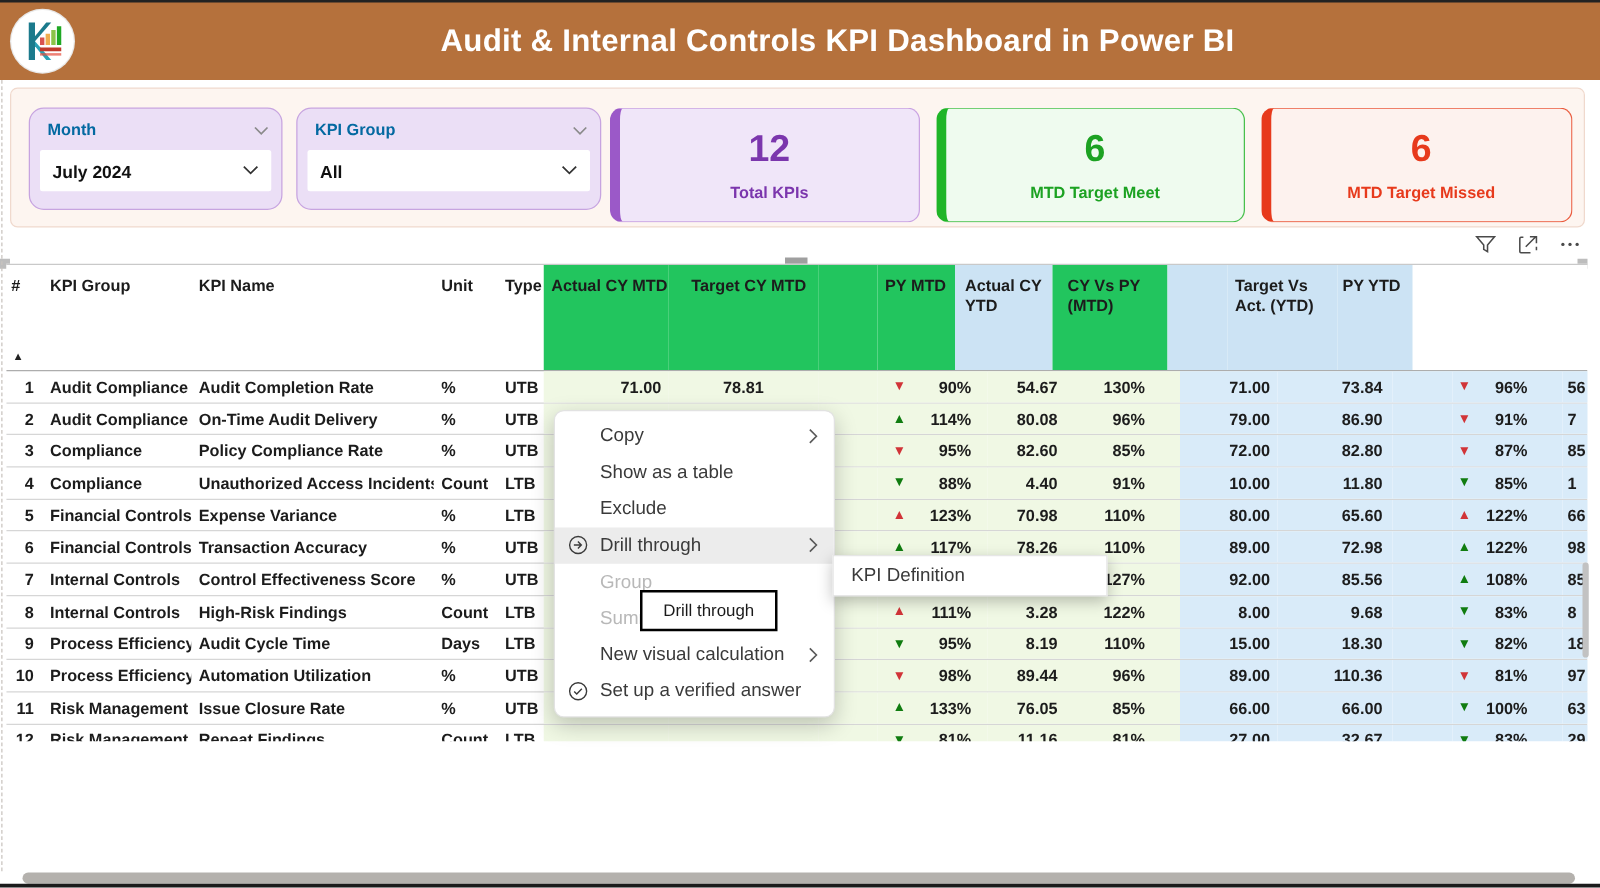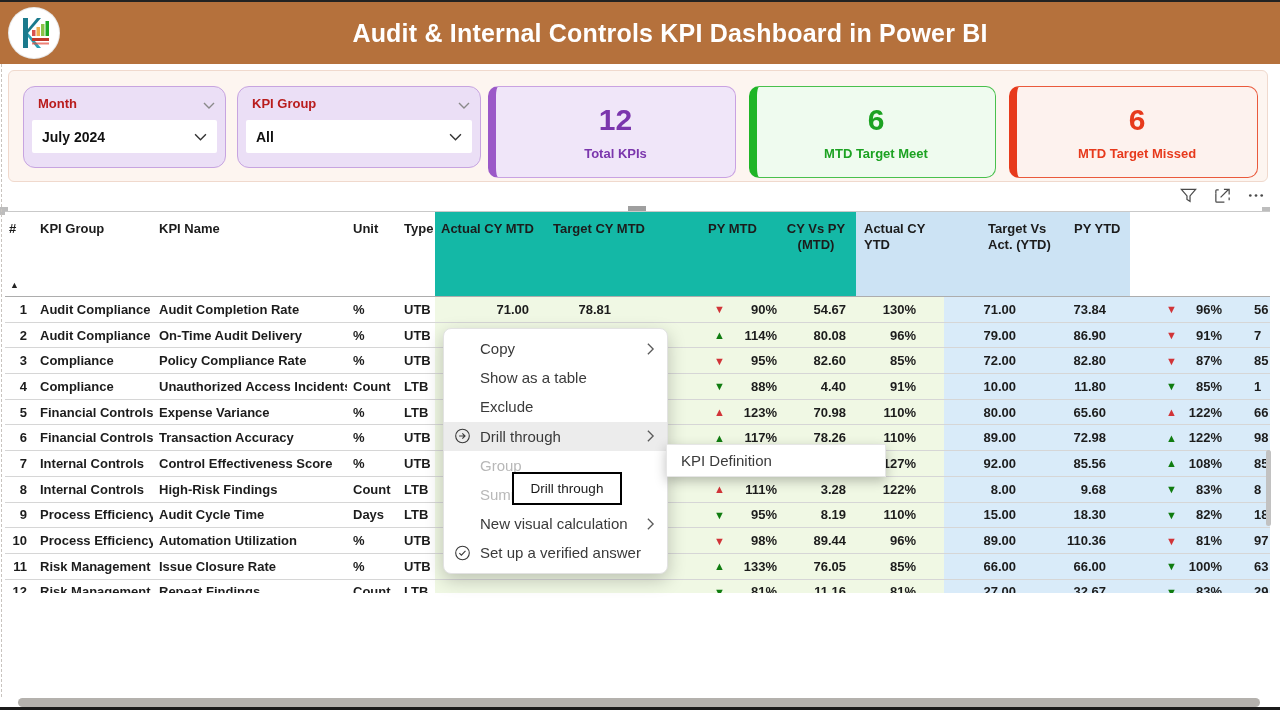--- a/index.html
+++ b/index.html
@@ -11,21 +11,21 @@
   
   .app-header{position:absolute;left:0;top:0;width:1280px;height:62px;background:#b5713c;border-top:2px solid #222;}
   .logo{position:absolute;left:9px;top:6px;width:50px;height:50px;border-radius:50%;background:#fff;box-shadow:0 0 0 1px #e8e8e8;display:flex;align-items:center;justify-content:center;}
   .app-title{position:absolute;left:70px;right:10px;top:0;height:62px;display:flex;align-items:center;justify-content:center;
     color:#ffffff;font-size:25px;font-weight:700;letter-spacing:.2px;}
   
   .filter-panel{position:absolute;left:8px;top:70px;width:1260px;height:112px;background:#fdf5f0;border:1px solid #f0d9cd;border-radius:6px;box-sizing:border-box;}
   .slicer{position:absolute;top:15px;height:82px;background:#ebdff6;border:1px solid #c7a4e0;border-radius:12px;box-sizing:border-box;}
   .slicer-month{left:14px;width:203px;}
   .slicer-kpigroup{left:228px;width:244px;}
-  .slicer-label{position:absolute;left:14px;top:9px;font-size:13px;font-weight:700;color:#b91c1c;}
+  .slicer-label{position:absolute;left:14px;top:9px;font-size:13px;font-weight:700;color:#0369a1;}
   .slicer-chevron{position:absolute;right:10px;top:9px;color:#8a8a8a;}
   .slicer-field{position:absolute;left:8px;right:8px;top:33px;height:33px;background:#fff;border-radius:2px;display:flex;align-items:center;padding:0 10px;box-sizing:border-box;}
   .slicer-value{font-size:14px;font-weight:700;color:#111;flex:1;}
   .field-chevron{color:#333;}
   
   .kpi-card{position:absolute;top:15px;height:92px;border-radius:10px;box-sizing:border-box;text-align:center;}
   .kpi-value{margin-top:16px;font-size:30px;font-weight:700;line-height:1.1;}
   .kpi-label{margin-top:10px;font-size:13px;font-weight:700;}
   .card-total{left:479px;width:248px;background:#f0e6f9;border:1px solid #c9a2e2;border-left:8px solid #9b59c8;}
   .card-total .kpi-value,.card-total .kpi-label{color:#7b36ad;}
@@ -43,21 +43,21 @@
   .c{flex:none;height:100%;display:flex;align-items:center;font-size:13px;font-weight:600;color:#1c1c1c;box-sizing:border-box;white-space:nowrap;overflow:hidden;}
   .hc{align-items:flex-start;padding-top:9px;font-weight:700;line-height:1.25;white-space:normal;overflow:visible;}
   .tr{justify-content:flex-end;}
   .pl4{padding-left:4px;}.pl6{padding-left:6px;}.pl7{padding-left:7px;}.pl8{padding-left:8px;}.pl9{padding-left:9px;}
   .pl12{padding-left:12px;}.pl18{padding-left:18px;}
   .pr4{padding-right:4px;}.pr6{padding-right:6px;}.pr8{padding-right:8px;}.pr28{padding-right:28px;}.pr44{padding-right:44px;}
   .w-num{width:26px;}.w-group{width:122px;}.w-name{width:194px;}.w-unit{width:50px;}.w-type{width:38px;}
   .w-amtd{width:100px;}.w-tmtd{width:120px;}.w-sp1{width:47px;}.w-tva{width:88px;}.w-py{width:62px;}.w-cypy{width:92px;}
   .w-aytd{width:78px;}.w-tytd{width:92px;}.w-sp2{width:48px;}.w-tvay{width:88px;}.w-pyy{width:60px;}
   .bg-g{background:#f0f8e4;}
-  .bg-gh{background:#14b8a6;text-align:center;}
+  .bg-gh{background:#22c55e;}
   .bg-b{background:#d9ebf9;}
   .bg-bh{background:#cce3f4;}
   .cmp{justify-content:flex-start;}
   .cmp .arr{font-size:11px;padding-left:12px;width:16px;flex:none;}
   .cmp.ytd .arr{padding-left:4px;}
   .cmp .pct{flex:1;text-align:right;padding-right:13px;}
   .cmp.ytd .pct{padding-right:28px;}
   .sort-indicator{position:absolute;left:5px;bottom:5px;font-size:9px;color:#222;}
   
   .hscroll-thumb{position:absolute;left:628px;top:206px;width:18px;height:6px;background:#9f9f9f;}
@@ -185,22 +185,22 @@
       <span class="sort-indicator">▲</span>
     </div>
     <div class="c hc w-group pl9">KPI Group</div>
     <div class="c hc w-name pl6">KPI Name</div>
     <div class="c hc w-unit pl6">Unit</div>
     <div class="c hc w-type pl7">Type</div>
     <div class="c hc w-amtd pl6 bg-gh">Actual CY MTD</div>
     <div class="c hc w-tmtd pl18 bg-gh">Target CY MTD</div>
     <div class="c hc w-sp1 bg-gh"></div>
     <div class="c hc w-py pl6 bg-gh">PY MTD</div>
+    <div class="c hc w-aytd pl8 bg-bh">Actual CY YTD</div>
     <div class="c hc w-cypy pl12 bg-gh">CY Vs PY (MTD)</div>
-    <div class="c hc w-aytd pl8 bg-bh">Actual CY YTD</div>
     <div class="c hc w-sp2 bg-bh"></div>
     <div class="c hc w-tvay pl6 bg-bh">Target Vs Act. (YTD)</div>
     <div class="c hc w-pyy pl4 bg-bh">PY YTD</div>
   </div>
   <div id="tbody">
       <div class="trow">
         <div class="c w-num tr pr4">1</div>
         <div class="c w-group pl9">Audit Compliance</div>
         <div class="c w-name pl6">Audit Completion Rate</div>
         <div class="c w-unit pl6">%</div>

